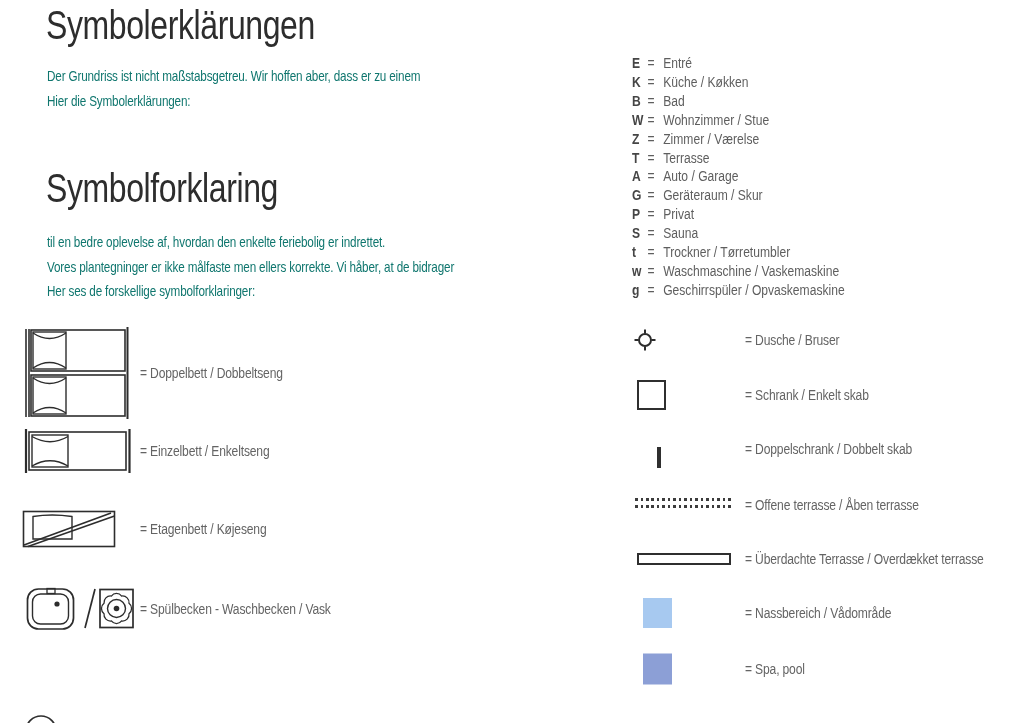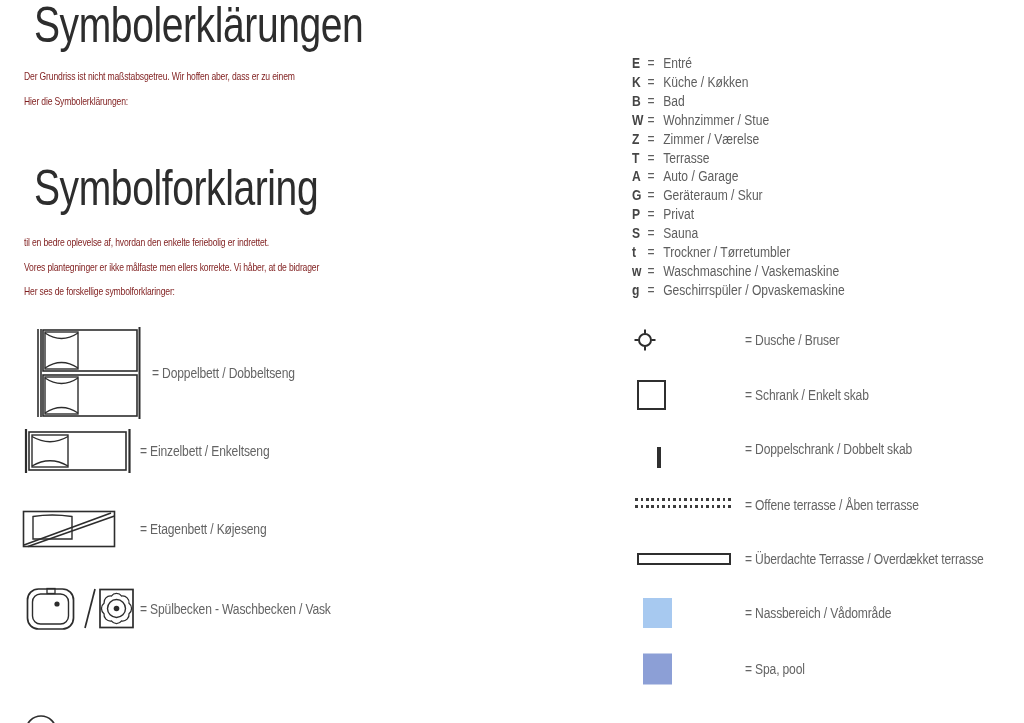--- a/index.html
+++ b/index.html
@@ -1,23 +1,23 @@
 <!DOCTYPE html>
 <html><head>
 <meta charset="utf-8">
 <style>
   html,body{margin:0;padding:0;}
   body{
     width:1024px;height:723px;background:#ffffff;position:relative;overflow:hidden;
     font-family:"Liberation Sans", sans-serif;color:#646464;
   }
   .cond{display:inline-block;transform:scaleX(0.78);transform-origin:0 50%;white-space:nowrap;letter-spacing:-0.2px;}
-  .h1{position:absolute;left:34px;height:44px;line-height:44px;font-size:50px;color:#2d2d2d;font-weight:400;}
+  .h1{position:absolute;left:46px;height:44px;line-height:44px;font-size:41px;color:#2d2d2d;font-weight:400;}
   .h1 .cond{letter-spacing:-0.5px;}
-  .para{position:absolute;left:24px;font-size:11px;line-height:24.6px;color:#7f1d1d;}
+  .para{position:absolute;left:47px;font-size:15px;line-height:24.6px;color:#0f766e;}
   .para div{height:24.6px;}
   
   .abbr{position:absolute;left:632px;top:54px;transform:scaleX(0.78);transform-origin:0 0;
         font-size:15.5px;line-height:18.9px;color:#5e5e5e;}
   .abbr-row{display:flex;}
   .abbr-letter{width:20px;font-weight:700;color:#454545;}
   .abbr-eq{width:20px;}
   
   .row{position:absolute;left:0;width:832px;}
   .icon{position:absolute;top:50%;transform:translateY(-50%);}
@@ -117,21 +117,21 @@
       <span class="abbr-eq">=</span>
       <span class="abbr-label">Waschmaschine / Vaskemaskine</span>
     </div>
   <div class="abbr-row">
       <span class="abbr-letter">g</span>
       <span class="abbr-eq">=</span>
       <span class="abbr-label">Geschirrspüler / Opvaskemaskine</span>
     </div>
 </div>
 
-<div class="row" style="top:327px;height:92px;margin-left:12px;">
+<div class="row" style="top:327px;height:92px;">
   <span class="icon" style="left:24px;">
     <svg width="106" height="92" viewBox="0 0 106 92">
       <g class="stroke" stroke-width="1.6">
         <line x1="2" y1="2" x2="2" y2="90"></line>
           <line x1="5" y1="2" x2="5" y2="90"></line>
         <rect x="7" y="3" width="94" height="41"></rect>
         <rect x="7" y="48" width="94" height="41"></rect>
         <line x1="103.5" y1="0" x2="103.5" y2="92" stroke-width="2"></line>
         <rect x="9" y="5" width="33" height="37" stroke-width="1.4"></rect>
         <path d="M9,6 Q25.5,17 42,6" stroke-width="1.4"></path>

